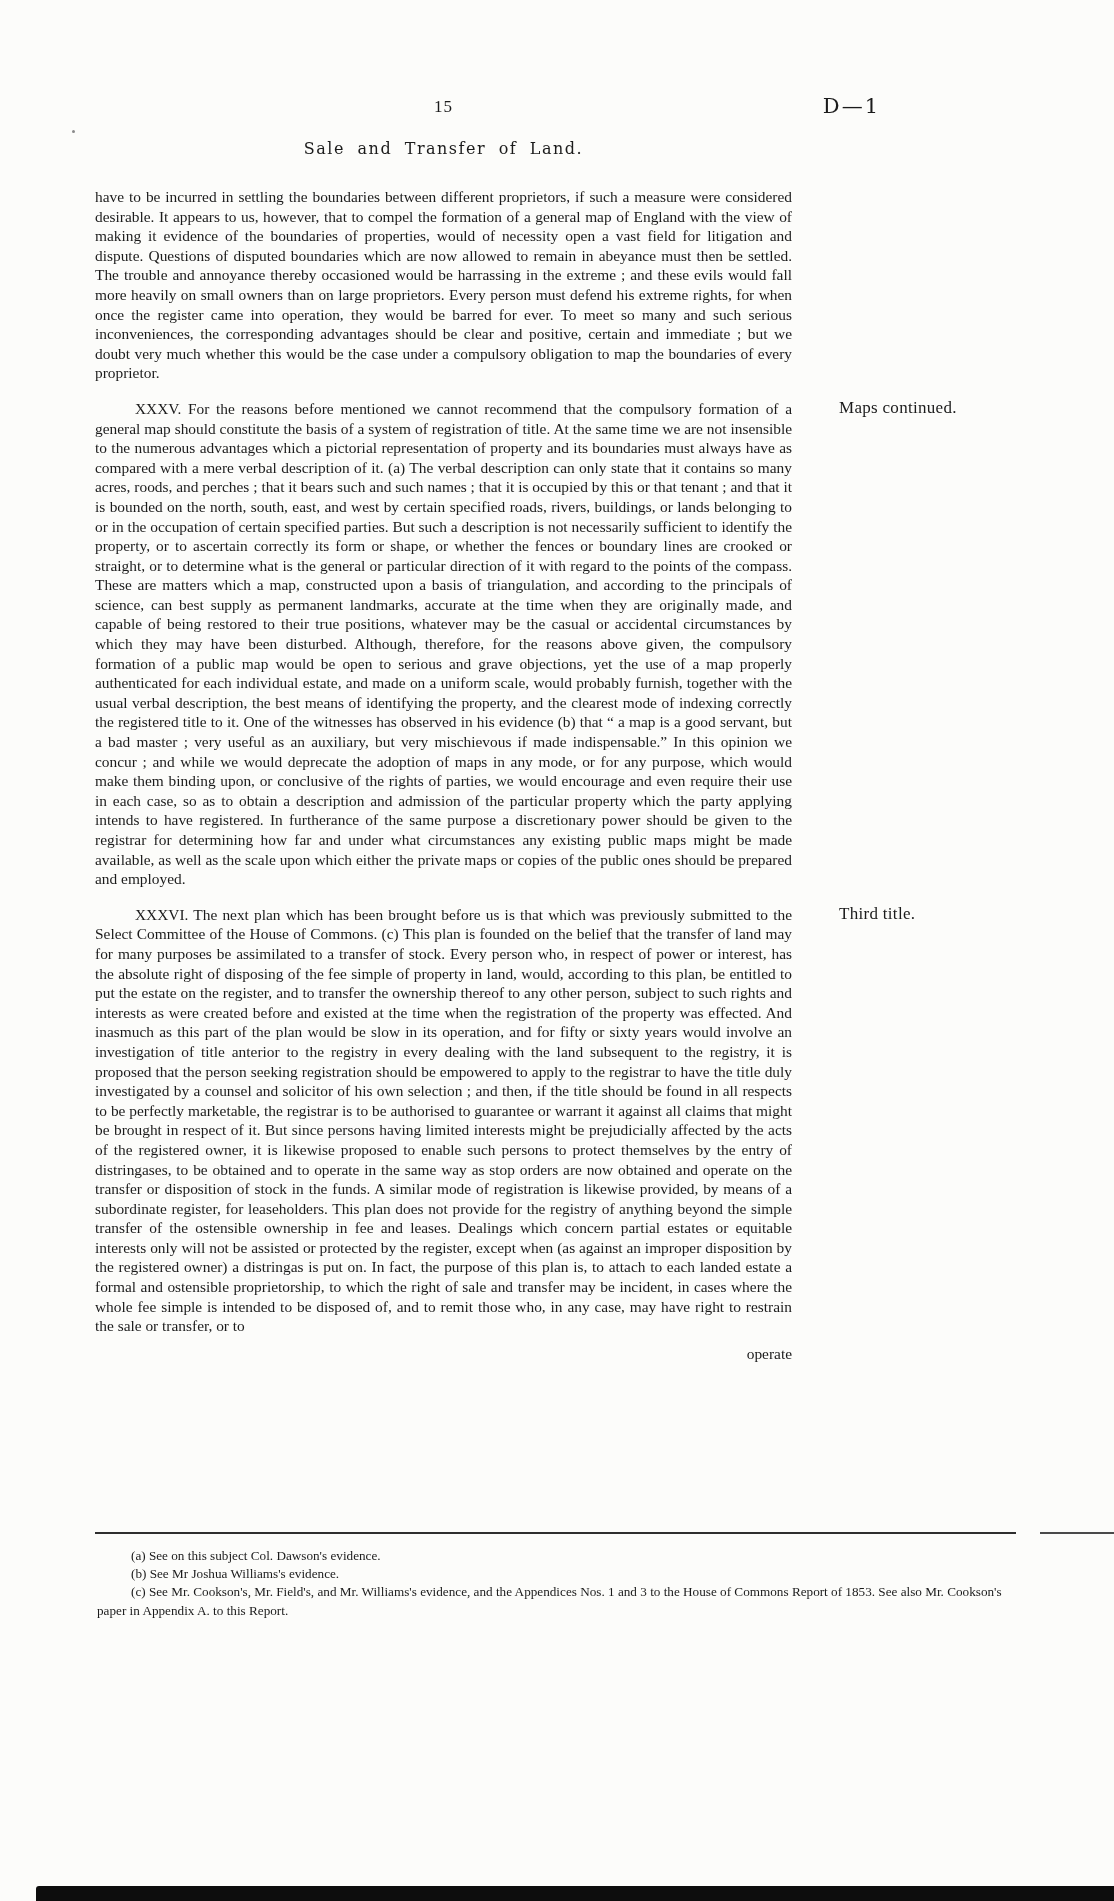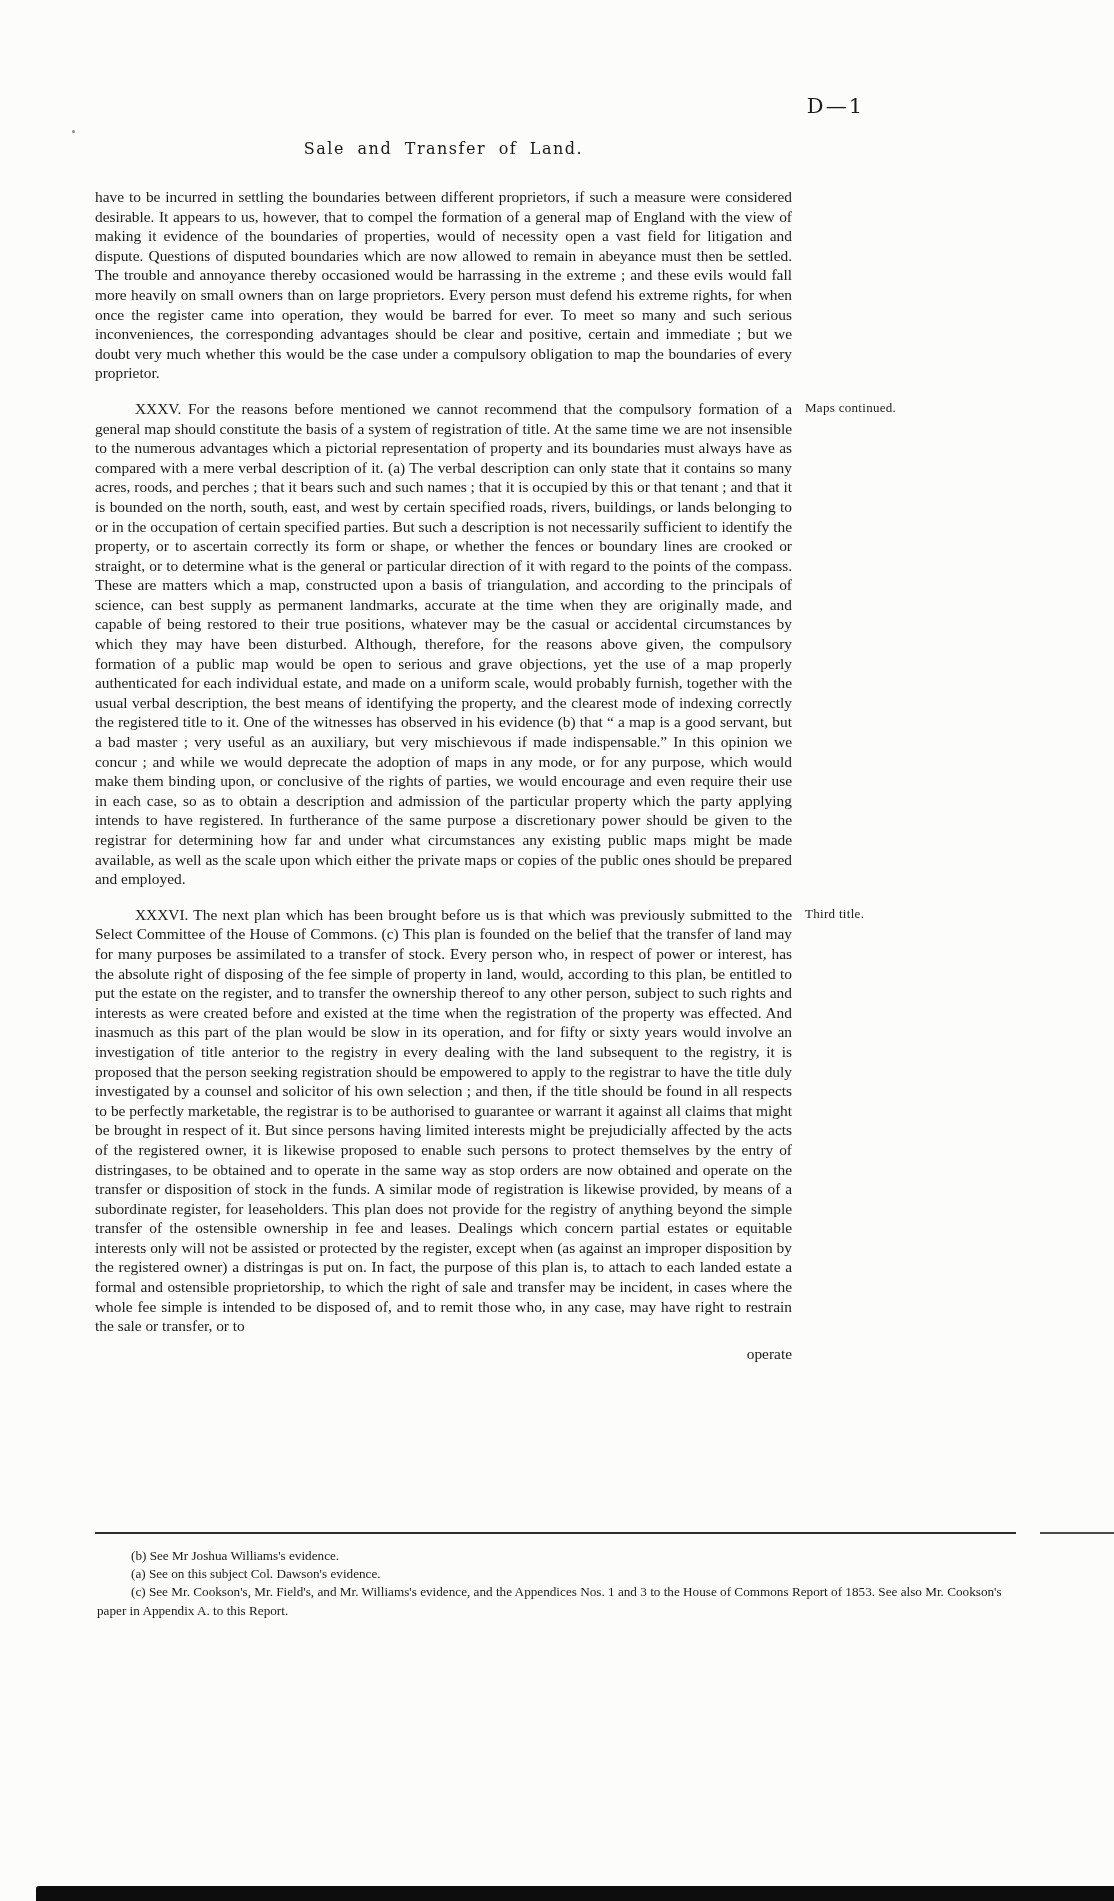--- a/index.html
+++ b/index.html
@@ -12,40 +12,40 @@
   .page{
     position:relative;width:1114px;height:1901px;
     background:#fcfcfa;overflow:hidden;
   }
   .header{position:absolute;top:94px;left:95px;width:785px;height:32px;}
   .page-number{
     position:absolute;left:0;top:3px;width:697px;text-align:center;
     font-size:17px;letter-spacing:1px;
   }
   .doc-ref{
-    position:absolute;right:16px;top:0;font-size:21px;letter-spacing:2px;
+    position:absolute;right:0;top:0;font-size:21px;letter-spacing:2px;
     font-family:"DejaVu Serif", serif;
   }
   .title{
     position:absolute;top:139px;left:95px;width:697px;text-align:center;
     font-size:16px;letter-spacing:1.5px;word-spacing:6px;
     font-family:"DejaVu Serif", serif;
   }
   .body-col{position:absolute;top:187px;left:95px;width:697px;}
   .para-wrap{position:relative;}
   .para{
     margin:0 0 16px 0;
     font-size:15.4px;line-height:19.6px;
     text-align:justify;
   }
   .para.indent{text-indent:40px;}
   .para-wrap.last .para{margin-bottom:8px;}
   .margin-note{
-    position:absolute;top:2px;left:710px;width:230px;
-    font-size:13px;line-height:13px;white-space:nowrap;
+    position:absolute;top:2px;left:744px;width:230px;
+    font-size:17px;line-height:13px;white-space:nowrap;
     letter-spacing:0.3px;
   }
   .catchword{
     text-align:right;font-size:15.4px;line-height:19.6px;
   }
   .footnote-rule{
     position:absolute;top:1532px;left:95px;width:921px;height:0;
     border-top:2px solid #2e2e2e;
   }
   .footnote-rule-2{
@@ -62,20 +62,21 @@
     background:#0d0d0d;border-radius:3px 0 0 0;
   }
   .speck{position:absolute;width:3px;height:3px;border-radius:50%;background:#8a8a8a;}
 </style>
 </head>
 <body>
 
 <div class="page">
 
   <div class="header">
+    <div class="page-number">15</div>
     <div class="doc-ref">D—1</div>
   </div>
 
   <div class="title">Sale and Transfer of Land.</div>
 
   <div class="body-col">
 
     <div class="para-wrap">
       <p class="para">have to be incurred in settling the boundaries between different proprietors, if such a measure were considered desirable.  It appears to us, however, that to compel the formation of a general map of England with the view of making it evidence of the boundaries of properties, would of necessity open a vast field for litigation and dispute.  Questions of disputed boundaries which are now allowed to remain in abeyance must then be settled.  The trouble and annoyance thereby occasioned would be harrassing in the extreme ; and these evils would fall more heavily on small owners than on large proprietors. Every person must defend his extreme rights, for when once the register came into operation, they would be barred for ever.  To meet so many and such serious inconveniences, the corresponding advantages should be clear and positive, certain and immediate ; but we doubt very much whether this would be the case under a compulsory obligation to map the boundaries of every proprietor.</p>
     </div>
@@ -90,20 +91,20 @@
       <span class="margin-note">Third title.</span>
     </div>
 
     <div class="catchword">operate</div>
   </div>
 
   <div class="footnote-rule"></div>
   <div class="footnote-rule-2"></div>
 
   <div class="footnotes">
+    <p class="footnote">(a) See on this subject Col. Dawson's evidence.</p>
     <p class="footnote">(b) See Mr Joshua Williams's evidence.</p>
-    <p class="footnote">(a) See on this subject Col. Dawson's evidence.</p>
     <p class="footnote">(c) See Mr. Cookson's, Mr. Field's, and Mr. Williams's evidence, and the Appendices Nos. 1 and 3 to the House of Commons Report of 1853.  See also Mr. Cookson's paper in Appendix A. to this Report.</p>
   </div>
 
   <div class="bottom-bar"></div>
   <div class="speck" style="left:72px;top:130px;"></div>
 </div>
 
 </body></html>

